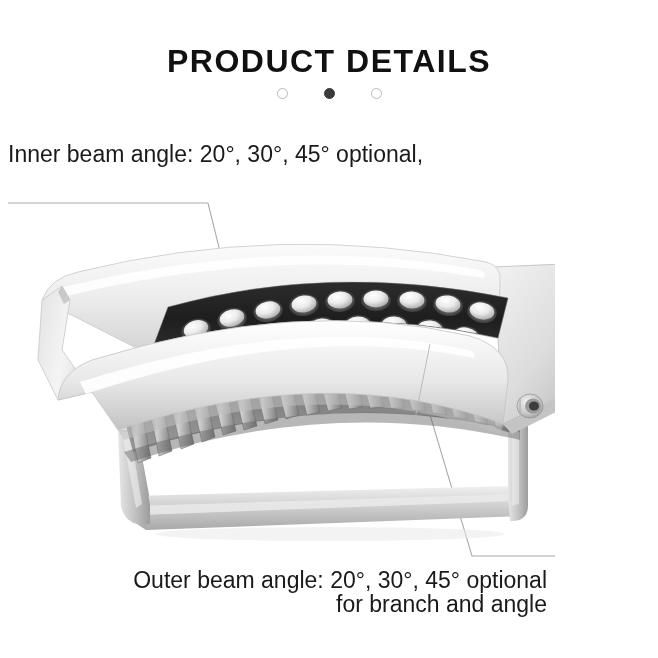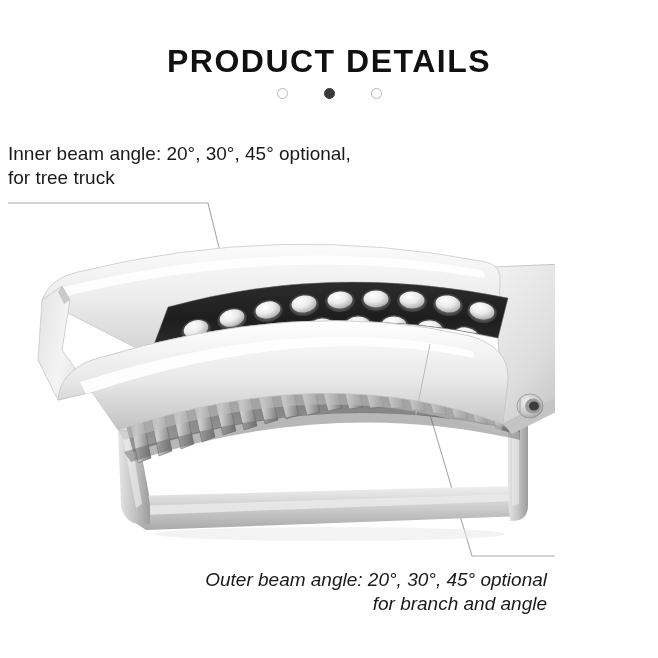--- a/index.html
+++ b/index.html
@@ -52,35 +52,34 @@
     background: #ffffff;
   }
   .dot.filled {
     background: #3a3a3a;
     border: 1.3px solid #3a3a3a;
   }
 
   
   .annotation {
     position: absolute;
-    font-size: 19px;
+    font-size: 23px;
     color: #1a1a1a;
     line-height: 24px;
     white-space: nowrap;
   }
   #anno-top {
     left: 8px;
     top: 142px;
     text-align: left;
   }
   #anno-bottom {
     right: 8px;
     top: 568px;
     text-align: right;
-    font-style: italic;
   }
 
   
   #art {
     position: absolute;
     left: 0;
     top: 0;
     width: 658px;
     height: 658px;
   }
@@ -93,21 +92,20 @@
   <div id="title">PRODUCT DETAILS</div>
 
   <div id="dots">
     <span class="dot hollow"></span>
     <span class="dot filled"></span>
     <span class="dot hollow"></span>
   </div>
 
   <div class="annotation" id="anno-top">
     <div>Inner beam angle: 20°, 30°, 45° optional,</div>
-    <div>for tree truck</div>
   </div>
 
   <div class="annotation" id="anno-bottom">
     <div>Outer beam angle: 20°, 30°, 45° optional</div>
     <div>for branch and angle</div>
   </div>
 
   <svg id="art" viewBox="0 0 658 658">
     <defs>
 

